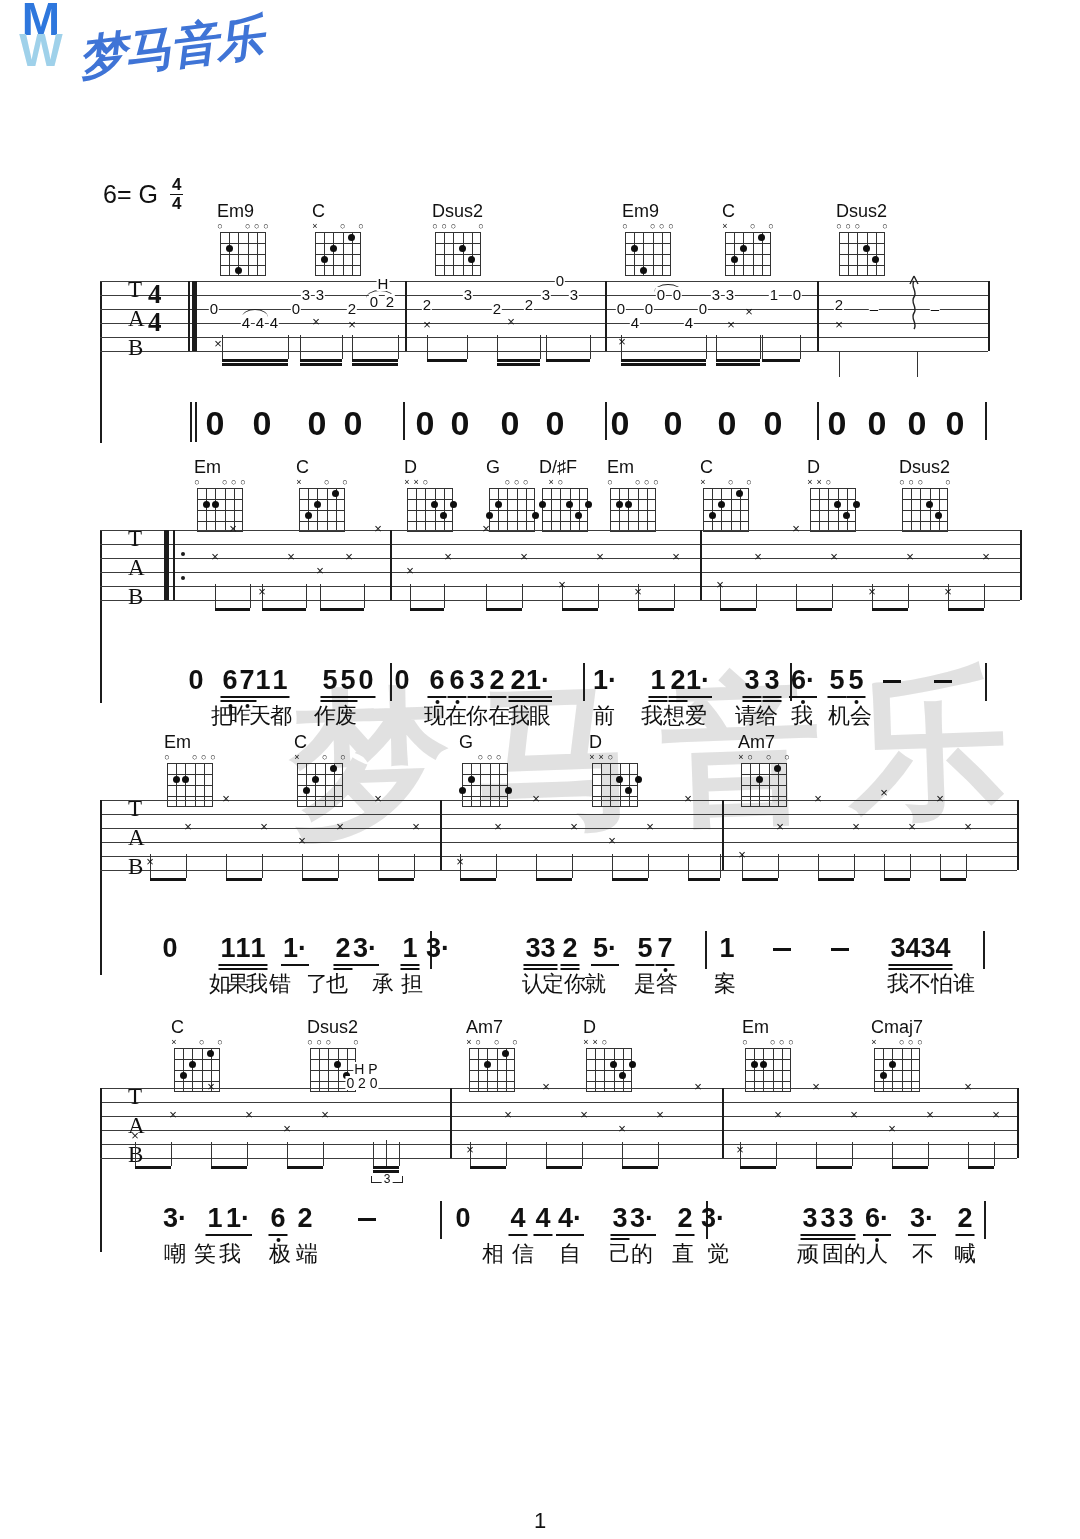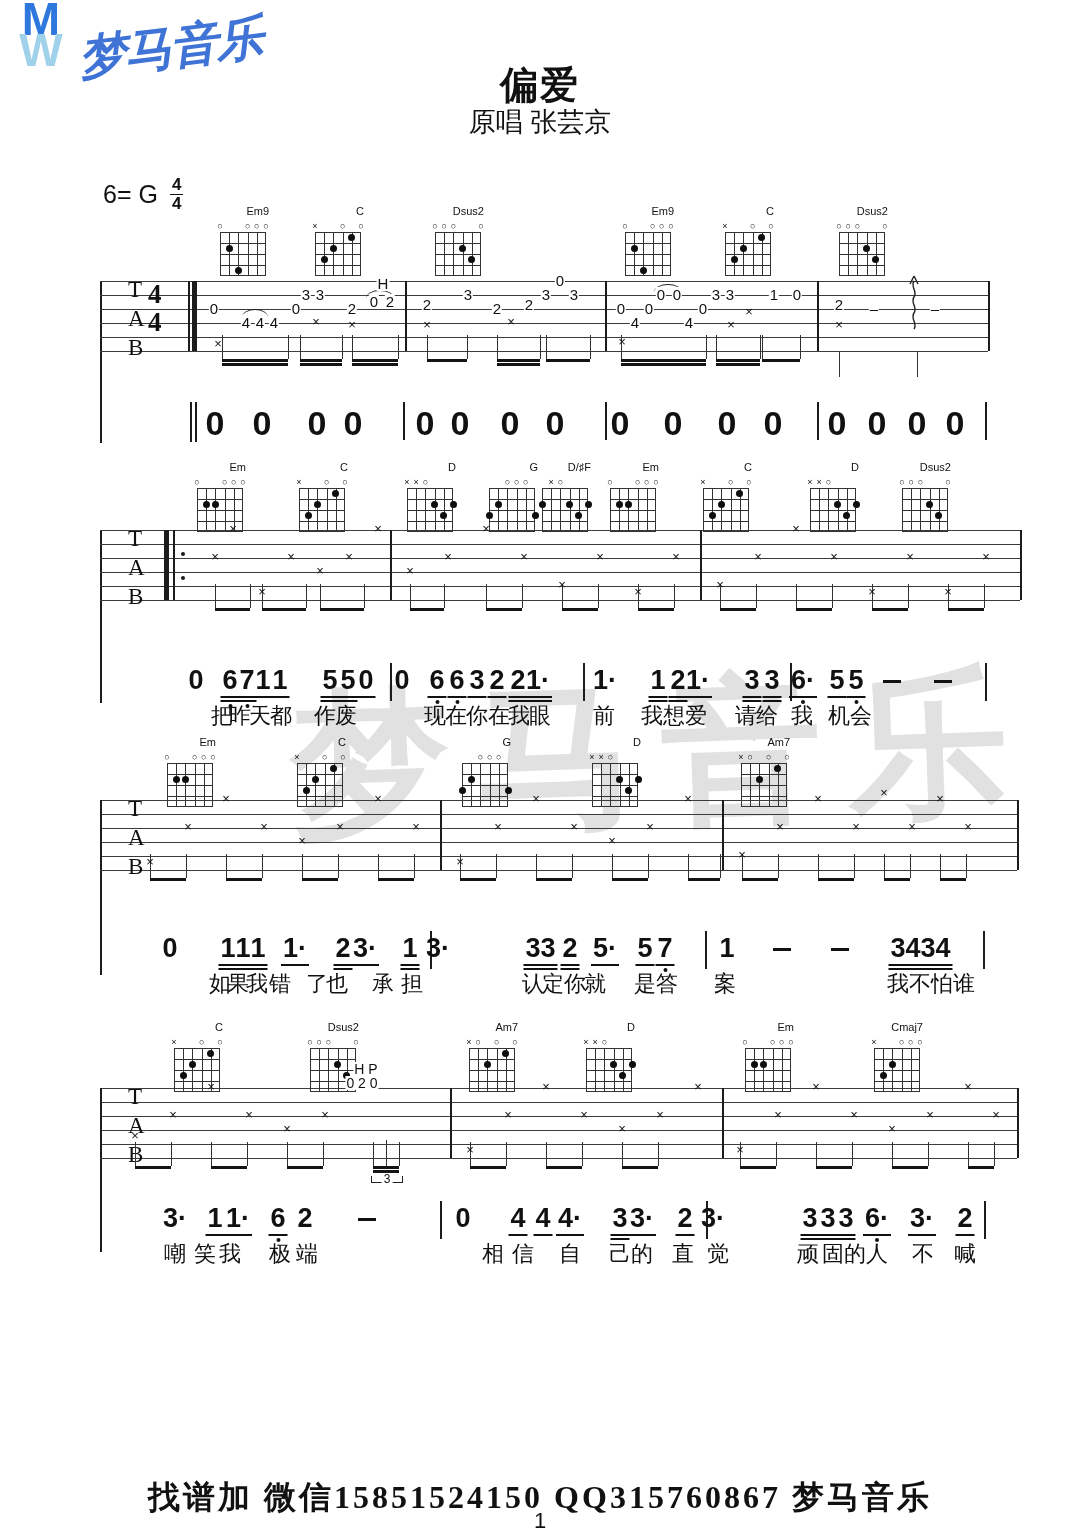--- a/index.html
+++ b/index.html
@@ -37,21 +37,21 @@
   .tg.tx{font-size:13px;background:transparent}
   .beam{position:absolute;height:2.6px;background:#141414}
   .stem{position:absolute;width:1.2px;background:#333}
   .arc{position:absolute;height:10px;border-top:1.6px solid #222;border-radius:60% 60% 0 0/100% 100% 0 0}
   .ann{position:absolute;font-size:14px;line-height:1;transform:translateX(-50%);background:#fff;padding:0 1px}
   .trip{position:absolute;height:7px;border-left:1.2px solid #222;border-right:1.2px solid #222;border-bottom:1.2px solid #222}
   .trip span{position:absolute;left:50%;top:-3px;transform:translateX(-50%);background:#fff;font-size:12px;line-height:1;padding:0 2px}
   .syline{position:absolute;width:1.6px;background:#1c1c1c;z-index:1}
   
   .chord{position:absolute;width:52px;z-index:1}
-  .chord .lbl{text-align:right;font-size:11px;height:19px;line-height:19px;white-space:nowrap}
+  .chord .lbl{text-align:left;font-size:18px;height:19px;line-height:19px;white-space:nowrap}
   .cmarks{position:relative;height:10px;width:46px;margin:0 auto}
   .cmark{position:absolute;font-size:9px;line-height:10px;transform:translateX(-50%)}
   .cgrid{position:relative;width:46px;height:44px;margin:1px auto 0}
   .clh{position:absolute;left:0;width:46px;height:1px;background:#333}
   .clv{position:absolute;top:0;width:1px;height:44px;background:#333}
   .cdot{position:absolute;width:7px;height:7px;border-radius:50%;background:#0e0e0e}
   
   .mline{position:absolute;left:0;width:1080px;height:90px;z-index:1}
   .tok{position:absolute;font-size:27px;font-weight:700;line-height:1;transform:translateX(-50%);white-space:nowrap}
   .tok .ul{position:absolute;left:-2px;right:-2px;height:1.7px;background:#111;bottom:-4px}
@@ -71,22 +71,20 @@
 <div class="page">
 
   <div class="logo">
     <div class="logo-mark">
       <div class="logo-m">M</div>
       <div class="logo-w">W</div>
     </div>
     <div class="logo-script">梦马音乐</div>
   </div>
 
-  <div class="title">偏爱</div>
-  <div class="subtitle">原唱 张芸京</div>
 
 
   <div class="keysig">
     <span>6= G</span>
     <span class="frac">
       <div class="num">4</div>
       <div>4</div>
     </span>
   </div>
 
@@ -1210,15 +1208,14 @@
         <div class="lyr" style="left: 718px; top: 38px;">觉</div>
         <div class="lyr" style="left: 808px; top: 38px;">顽</div>
         <div class="lyr" style="left: 833px; top: 38px;">固</div>
         <div class="lyr" style="left: 855px; top: 38px;">的</div>
         <div class="lyr" style="left: 877px; top: 38px;">人</div>
         <div class="lyr" style="left: 923px; top: 38px;">不</div>
         <div class="lyr" style="left: 965px; top: 38px;">喊</div>
       </div>
     </div>
 
-  <div class="footer">找谱加  微信15851524150  QQ315760867  梦马音乐</div>
   <div class="pagenum">1</div>
 </div>
 
 </body></html>

